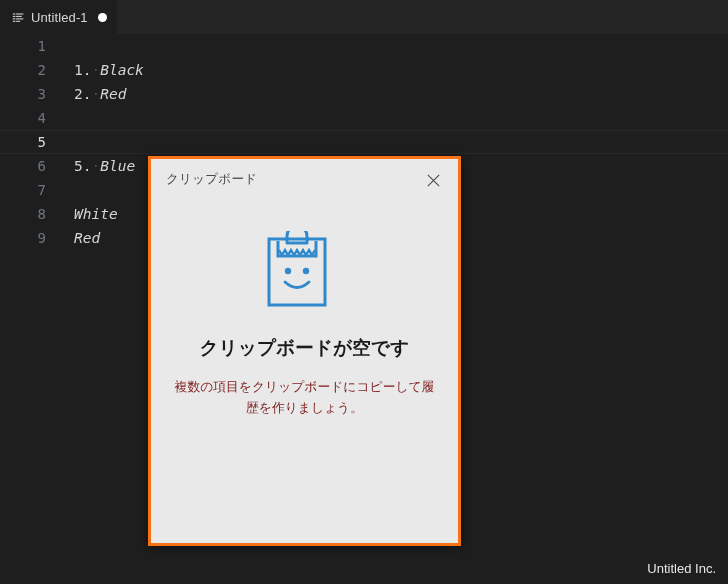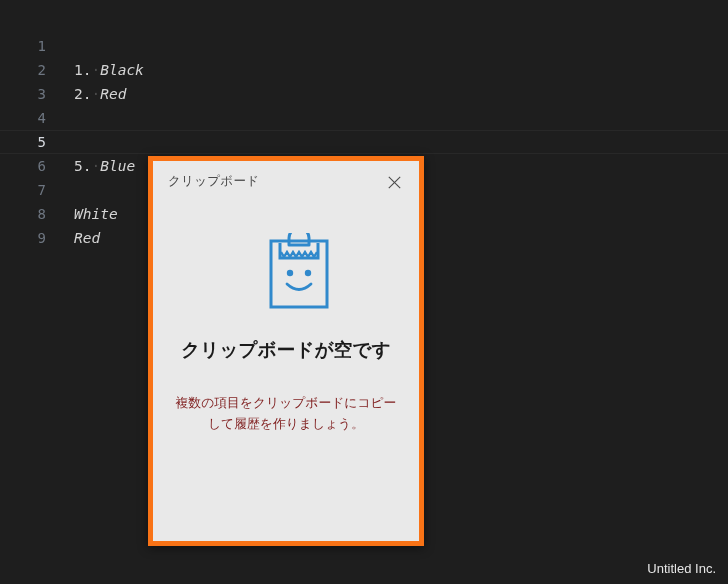--- a/index.html
+++ b/index.html
@@ -130,24 +130,24 @@
     background: #d4d4d4;
     vertical-align: -4px;
     margin-left: -1px;
   }
 
   
   .clipboard-panel {
     position: absolute;
     left: 148px;
     top: 156px;
-    width: 276px;
+    width: 313px;
     height: 390px;
     background: #e9e9e9;
-    border: 5px solid #f97316;
+    border: 3px solid #f97316;
     box-sizing: border-box;
     box-shadow: 0 2px 10px rgba(0,0,0,0.45);
     overflow: hidden;
   }
   .cp-header {
     position: relative;
     height: 42px;
   }
   .cp-title {
     position: absolute;
@@ -178,21 +178,21 @@
     width: 292px;
     display: flex;
     justify-content: center;
     margin-bottom: 28px;
   }
   .cp-heading {
     font-size: 18.5px;
     font-weight: bold;
     color: #1b1b1b;
     font-family: "DejaVu Sans", sans-serif;
-    margin-bottom: 30px;
+    margin-bottom: 16px;
     letter-spacing: .2px;
   }
   .cp-sub {
     font-size: 12.8px;
     color: #7f1d1d;
     font-family: "DejaVu Sans", sans-serif;
     line-height: 1.65;
     padding: 0 22px;
   }
 
@@ -205,20 +205,38 @@
     font-size: 13px;
     font-family: "Liberation Sans", sans-serif;
     user-select: none;
   }
 </style>
 </head>
 <body>
 
 <div id="app">
 
+  <div class="tabbar">
+    <div class="tab">
+      <span class="tab-icon-wrap">
+        <svg class="tab-icon" viewBox="0 0 16 16" xmlns="http://www.w3.org/2000/svg">
+          <rect x="1" y="3" width="3.2" height="1.4" fill="#c8c8c8"></rect>
+          <rect x="5" y="3" width="9" height="1.4" fill="#c8c8c8"></rect>
+          <rect x="1" y="6" width="3.2" height="1.4" fill="#c8c8c8"></rect>
+          <rect x="5" y="6" width="7" height="1.4" fill="#c8c8c8"></rect>
+          <rect x="1" y="9" width="3.2" height="1.4" fill="#c8c8c8"></rect>
+          <rect x="5" y="9" width="9" height="1.4" fill="#c8c8c8"></rect>
+          <rect x="1" y="12" width="3.2" height="1.4" fill="#c8c8c8"></rect>
+          <rect x="5" y="12" width="5" height="1.4" fill="#c8c8c8"></rect>
+        </svg>
+      </span>
+      <span class="tab-label">Untitled-1</span>
+      <span class="tab-dirty"></span>
+    </div>
+  </div>
 
   <div class="editor">
 
     <div class="code-line">
       <span class="gutter">1</span>
       <span class="content"></span>
     </div>
 
     <div class="code-line">
       <span class="gutter">2</span>

